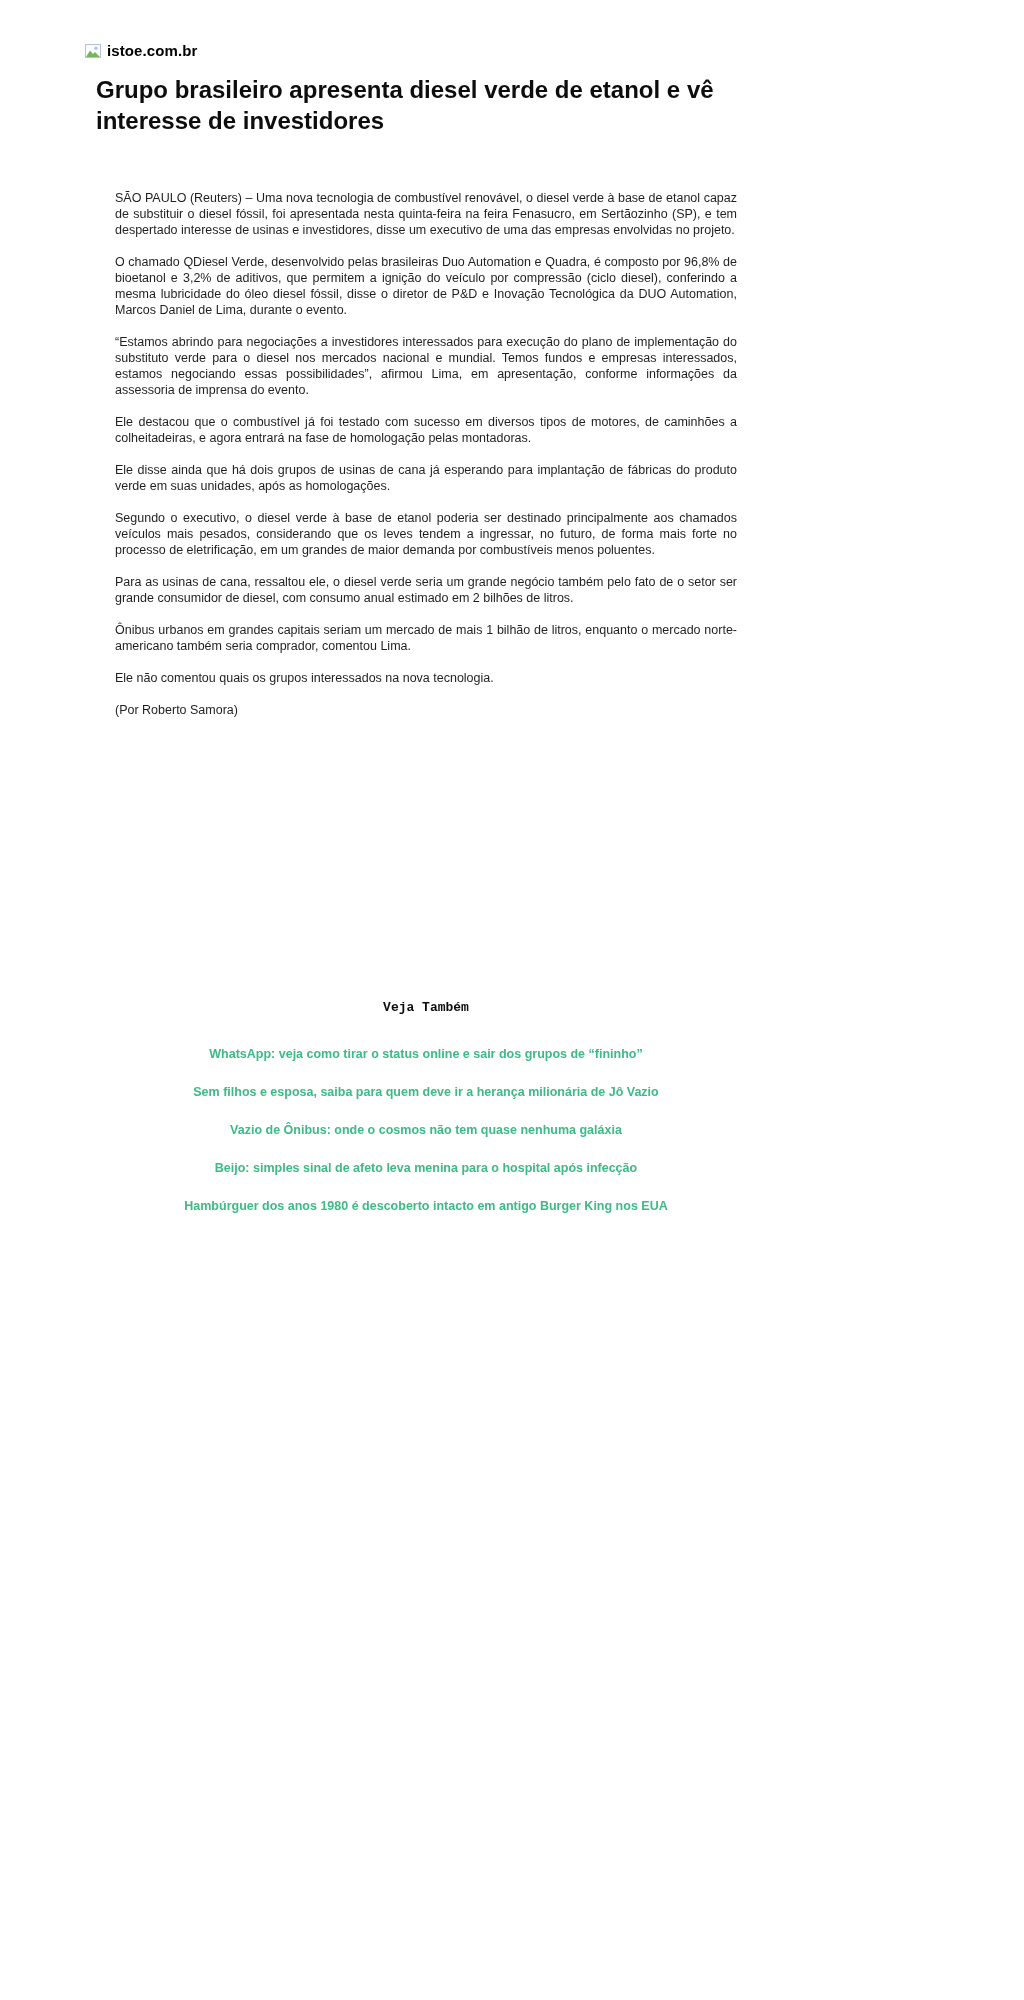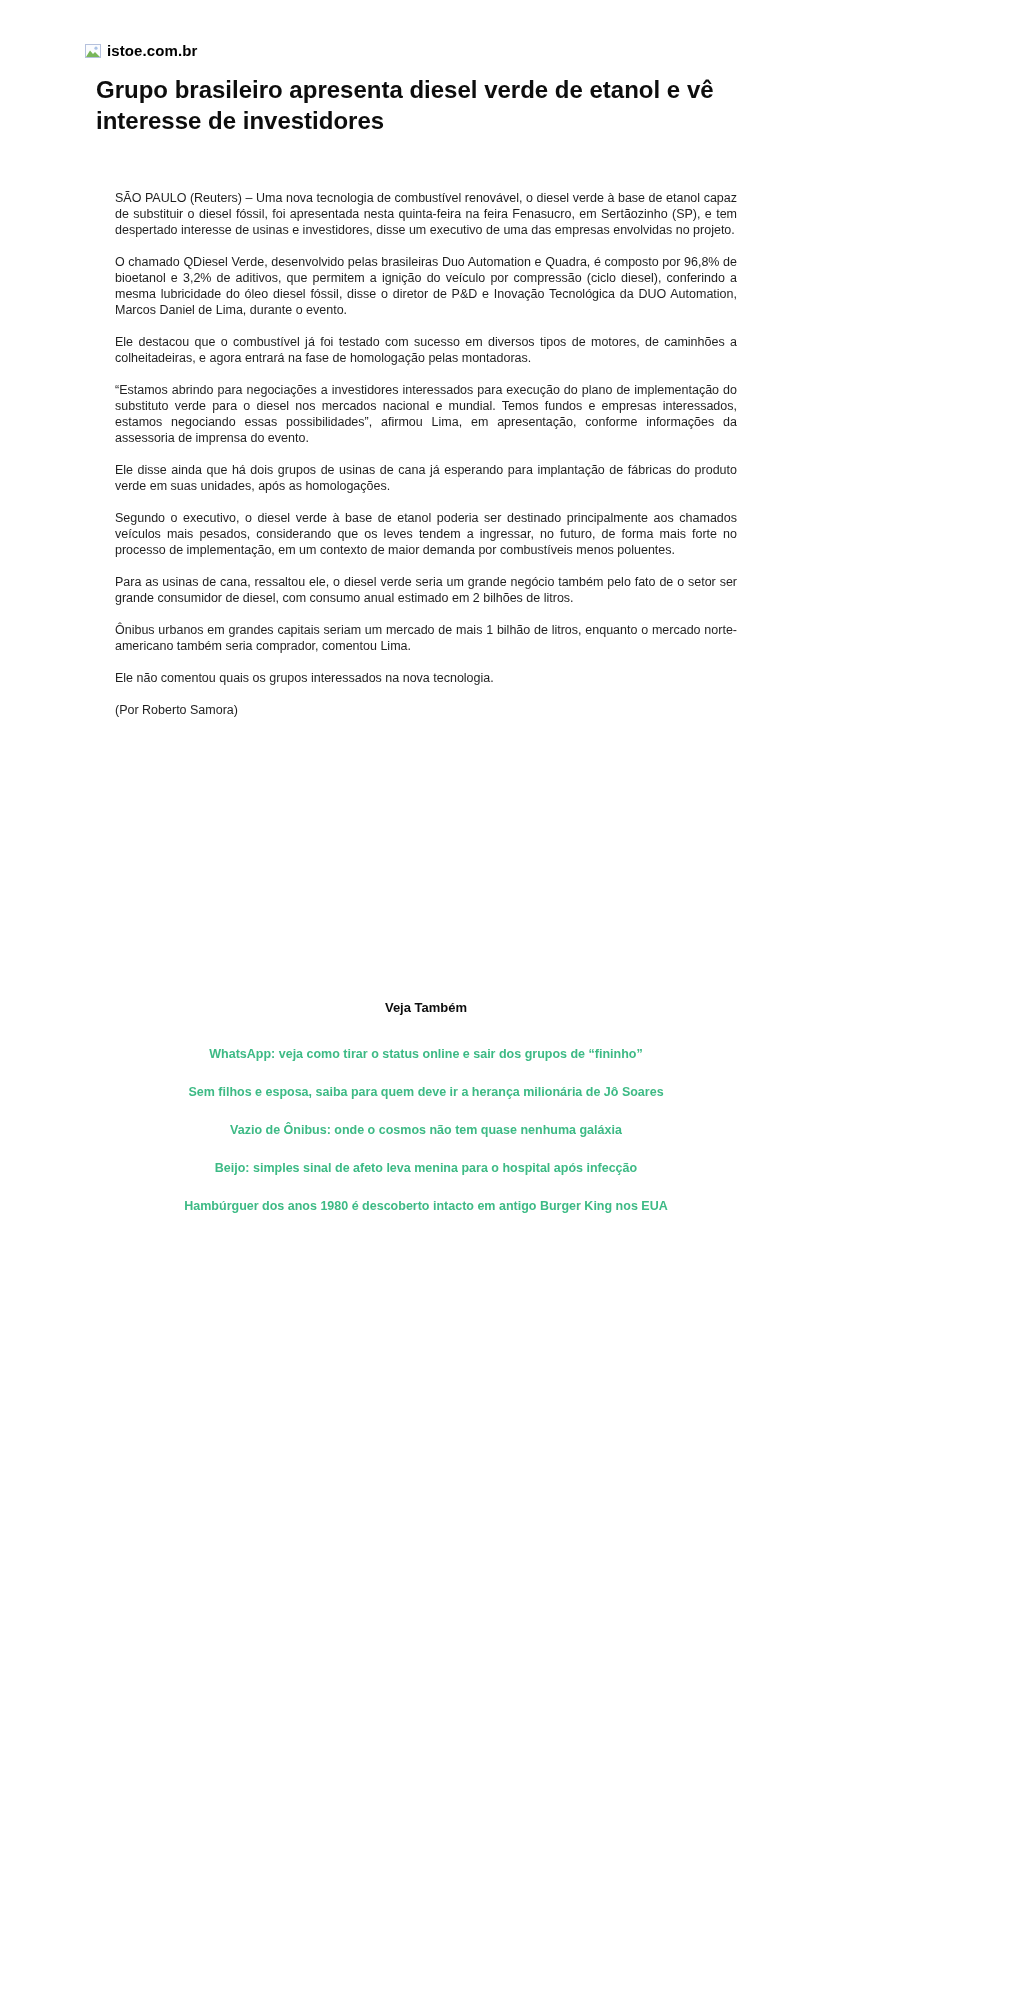--- a/index.html
+++ b/index.html
@@ -70,20 +70,21 @@
     top: 1000px;
     width: 622px;
     text-align: center;
   }
   .related-heading {
     font-size: 13px;
     line-height: 15px;
     font-weight: bold;
     color: #0d0d0d;
     margin: 0 0 32px 0;
+    font-family: Liberation Mono, monospace;
   }
   .related-link {
     display: block;
     margin: 0 0 23px 0;
     font-size: 12.5px;
     line-height: 15px;
     font-weight: bold;
     color: var(--link-green, #3dba85);
     text-decoration: none;
   }
@@ -102,32 +103,32 @@
       </svg>
     </span>
     <span class="site-name">istoe.com.br</span>
   </div>
 
   <h1 class="page-title">Grupo brasileiro apresenta diesel verde de etanol e vê interesse de investidores</h1>
 
   <div class="article">
     <p>SÃO PAULO (Reuters) – Uma nova tecnologia de combustível renovável, o diesel verde à base de etanol capaz de substituir o diesel fóssil, foi apresentada nesta quinta-feira na feira Fenasucro, em Sertãozinho (SP), e tem despertado interesse de usinas e investidores, disse um executivo de uma das empresas envolvidas no projeto.</p>
     <p>O chamado QDiesel Verde, desenvolvido pelas brasileiras Duo Automation e Quadra, é composto por 96,8% de bioetanol e 3,2% de aditivos, que permitem a ignição do veículo por compressão (ciclo diesel), conferindo a mesma lubricidade do óleo diesel fóssil, disse o diretor de P&amp;D e Inovação Tecnológica da DUO Automation, Marcos Daniel de Lima, durante o evento.</p>
+    <p>“Estamos abrindo para negociações a investidores interessados para execução do plano de implementação do substituto verde para o diesel nos mercados nacional e mundial. Temos fundos e empresas interessados, estamos negociando essas possibilidades”, afirmou Lima, em apresentação, conforme informações da assessoria de imprensa do evento.</p>
     <p>Ele destacou que o combustível já foi testado com sucesso em diversos tipos de motores, de caminhões a colheitadeiras, e agora entrará na fase de homologação pelas montadoras.</p>
-    <p>“Estamos abrindo para negociações a investidores interessados para execução do plano de implementação do substituto verde para o diesel nos mercados nacional e mundial. Temos fundos e empresas interessados, estamos negociando essas possibilidades”, afirmou Lima, em apresentação, conforme informações da assessoria de imprensa do evento.</p>
     <p>Ele disse ainda que há dois grupos de usinas de cana já esperando para implantação de fábricas do produto verde em suas unidades, após as homologações.</p>
-    <p>Segundo o executivo, o diesel verde à base de etanol poderia ser destinado principalmente aos chamados veículos mais pesados, considerando que os leves tendem a ingressar, no futuro, de forma mais forte no processo de implementação, em um contexto de maior demanda por combustíveis menos poluentes.</p>
+    <p>Segundo o executivo, o diesel verde à base de etanol poderia ser destinado principalmente aos chamados veículos mais pesados, considerando que os leves tendem a ingressar, no futuro, de forma mais forte no processo de eletrificação, em um grandes de maior demanda por combustíveis menos poluentes.</p>
     <p>Para as usinas de cana, ressaltou ele, o diesel verde seria um grande negócio também pelo fato de o setor ser grande consumidor de diesel, com consumo anual estimado em 2 bilhões de litros.</p>
     <p>Ônibus urbanos em grandes capitais seriam um mercado de mais 1 bilhão de litros, enquanto o mercado norte-americano também seria comprador, comentou Lima.</p>
     <p>Ele não comentou quais os grupos interessados na nova tecnologia.</p>
     <p>(Por Roberto Samora)</p>
   </div>
 
   <div class="related">
     <div class="related-heading">Veja Também</div>
     <a class="related-link" href="#">WhatsApp: veja como tirar o status online e sair dos grupos de “fininho”</a>
-    <a class="related-link" href="#">Sem filhos e esposa, saiba para quem deve ir a herança milionária de Jô Soares</a>
+    <a class="related-link" href="#">Sem filhos e esposa, saiba para quem deve ir a herança milionária de Jô Vazio</a>
     <a class="related-link" href="#">Vazio de Ônibus: onde o cosmos não tem quase nenhuma galáxia</a>
     <a class="related-link" href="#">Beijo: simples sinal de afeto leva menina para o hospital após infecção</a>
     <a class="related-link" href="#">Hambúrguer dos anos 1980 é descoberto intacto em antigo Burger King nos EUA</a>
   </div>
 
 </div>
 
 </body></html>

